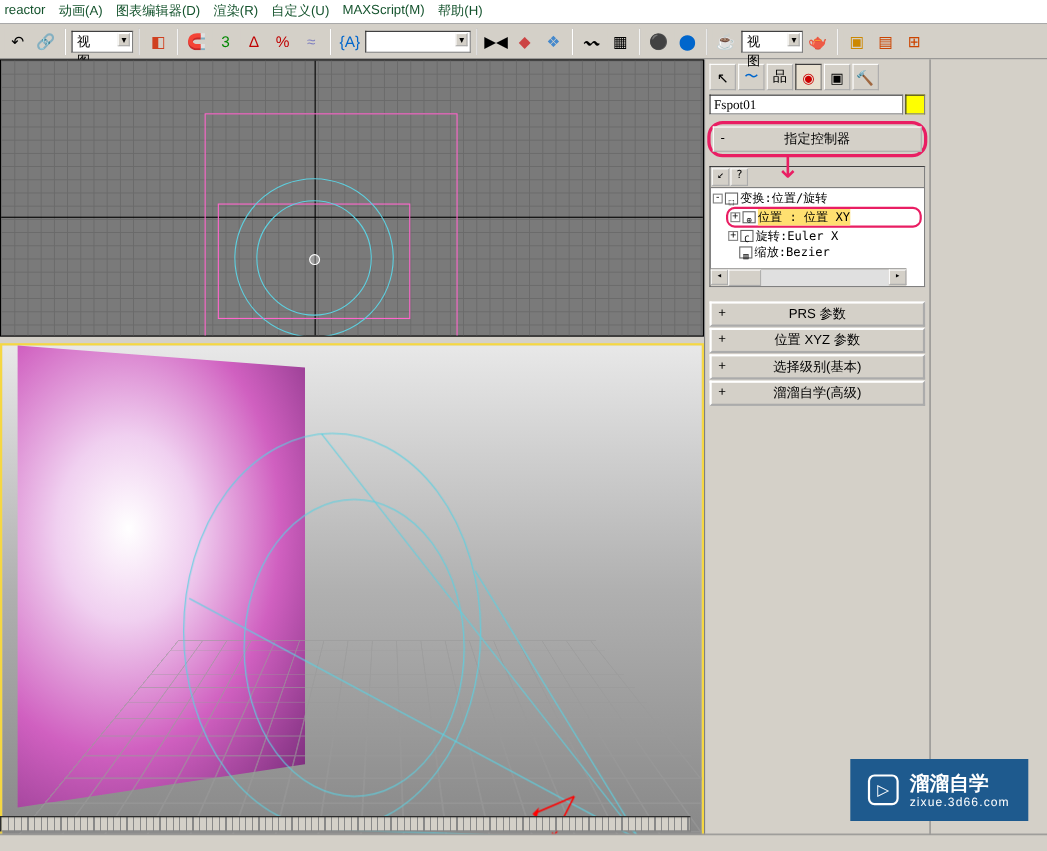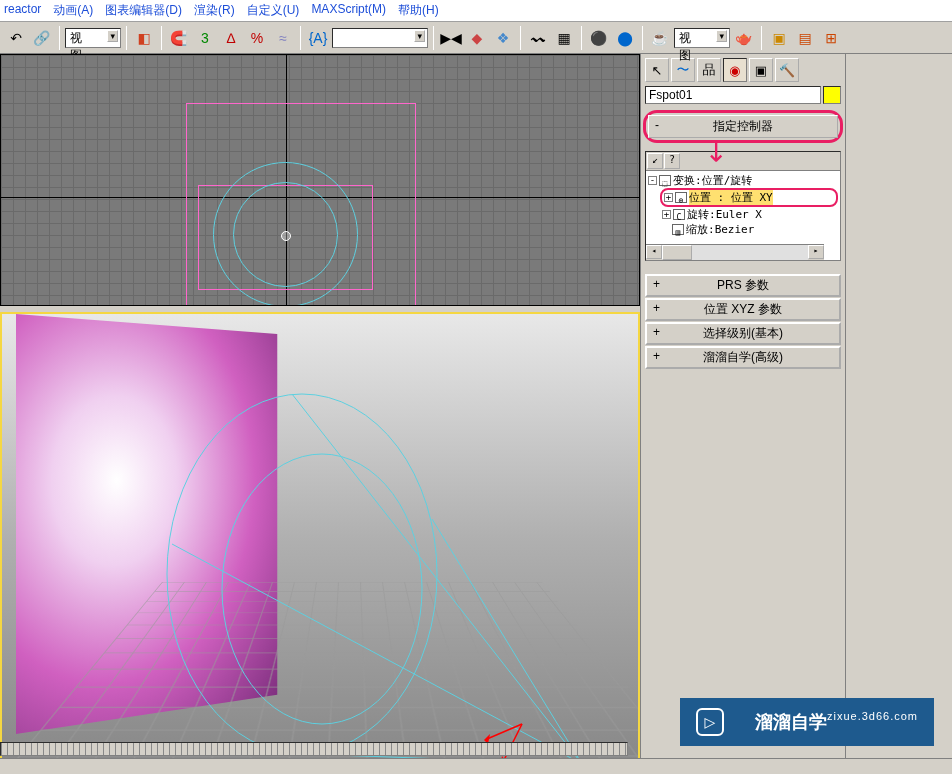--- a/index.html
+++ b/index.html
@@ -13,21 +13,21 @@
       position: relative;
     }
     
     .menubar { 
       background: #fff; 
       border-bottom: 1px solid #a0a0a0;
       padding: 2px 4px; 
       display: flex; 
       gap: 12px;
     }
-    .menubar span { color: #1d4ed8; cursor: pointer; }
+    .menubar span { color: #14532d; cursor: pointer; }
     
     .toolbar { 
       background: #d4d0c8; 
       border-bottom: 1px solid #808080;
       padding: 3px 4px; 
       display: flex; 
       align-items: center; 
       gap: 2px;
       height: 32px;
     }
@@ -145,21 +145,21 @@
       display: flex; align-items: center; justify-content: center;
       font-size: 13px;
     }
     .side-tab-btn.active { border: 1px inset #808080; background: #e8e0d0; }
     
     .name-row { display: flex; gap: 2px; padding: 2px; }
     .name-field { 
       flex: 1; background: #fff; 
       border: 1px inset #808080; 
       height: 18px; padding: 1px 3px; 
-      font-family: Liberation Sans, sans-serif;
+      font-family: Liberation Serif, serif;
     }
     .color-swatch { width: 18px; height: 18px; background: #ffff00; border: 1px inset #808080; }
     
     .label-txt { padding: 2px 4px; }
     .sub-dropdown { 
       margin: 0 4px; background: #d4d0c8; 
       border: 1px inset #808080; height: 20px; 
       padding: 1px 3px; color: #808080;
       position: relative;
     }
@@ -273,21 +273,21 @@
       color: #fff; 
       padding: 10px 16px;
       display: flex; align-items: center; gap: 10px;
     }
     .wm-icon { 
       width: 28px; height: 28px; 
       border: 2px solid #fff; border-radius: 6px;
       display: flex; align-items: center; justify-content: center;
       font-size: 14px;
     }
-    .wm-text { display: flex; flex-direction: row; margin-left: 21px; }
+    .wm-text { display: flex; flex-direction: column; }
     .wm-title { font-size: 18px; font-weight: bold; }
     .wm-url { font-size: 11px; letter-spacing: 1px; }
   </style>
 </head>
 <body>
 
 <div class="menubar">
   <span>reactor</span>
   <span>动画(A)</span>
   <span>图表编辑器(D)</span>

